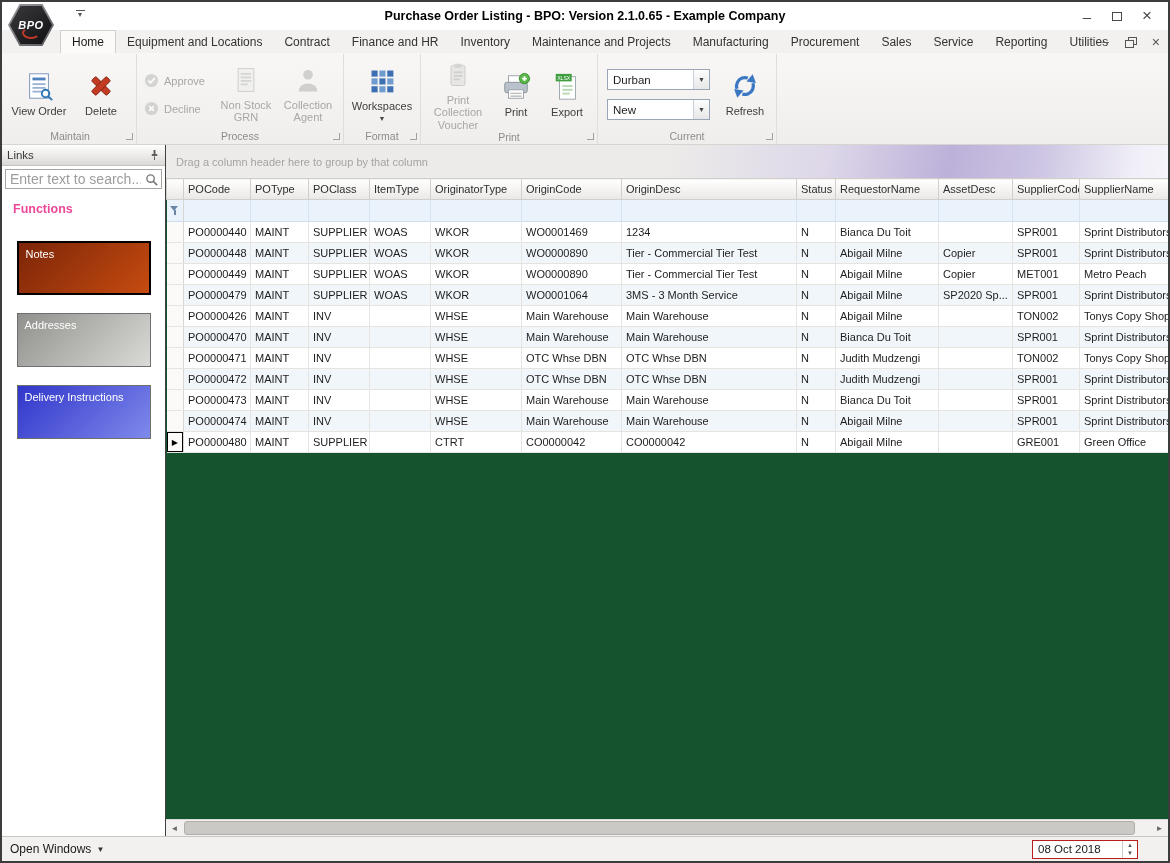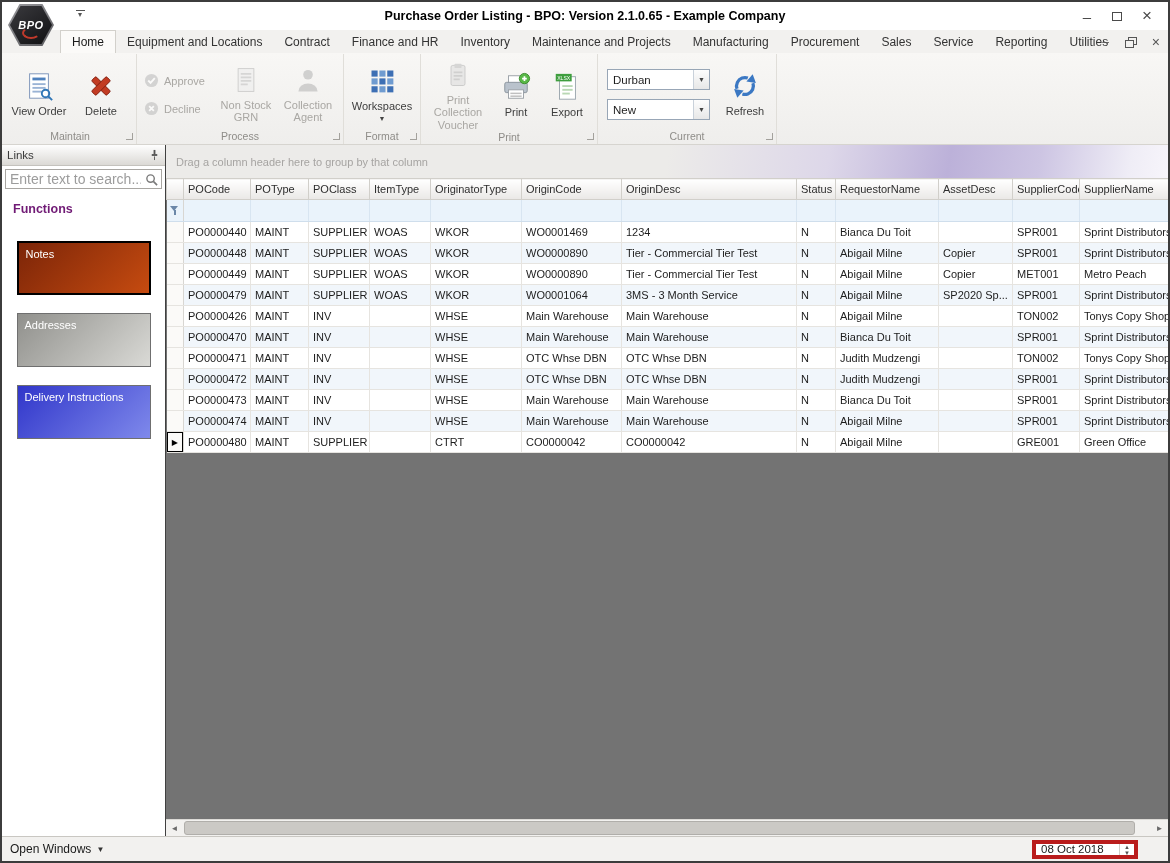--- a/index.html
+++ b/index.html
@@ -112,36 +112,36 @@
   .links-header {
     height:21px; flex:none; background:linear-gradient(#fefefe,#dbd9d5);
     border-bottom:1px solid #c4c2bd; display:flex; align-items:center;
     padding:0 5px; font-size:11.5px; color:#3a3a3a;
   }
   .links-header .flexsp { flex:1; }
   .search-box { margin:3px 3px 2px; height:20px; flex:none; border:1px solid #a8a6a2; background:#fff; display:flex; align-items:center; }
   .search-box input { flex:1; min-width:0; border:none; outline:none; font-size:14px; color:#444; padding:0 4px; font-family:inherit; background:transparent; }
   .search-box input::placeholder { color:#9c9c9c; }
   .search-box .mag { flex:none; margin-right:3px; display:flex; }
-  .functions-title { font-size:12.5px; font-weight:bold; color:#701a75; padding:11px 11px 13px; }
+  .functions-title { font-size:12.5px; font-weight:bold; color:#ec4899; padding:11px 11px 13px; }
   .func-btn {
     width:134px; height:54px; margin:12px auto 18px; flex:none;
     color:#fff; font-size:11px; padding:5px 7px;
     border:1px solid #6f6f6f; cursor:default;
   }
   .func-btn.selected { border:2px solid #000; }
 
   
   .grid-area { flex:1; min-width:0; display:flex; flex-direction:column; background:#fff; }
   .groupby {
     height:33px; flex:none; display:flex; align-items:center; padding-left:10px;
     font-size:11px; color:#a6a4a2;
     background: linear-gradient(100deg,#ecebe9 0%,#ecebe9 50%,#ddd7e9 66%,#bcb1d9 78%,#cdc5e3 87%,#efedf6 96%,#f7f5fb 100%);
   }
-  .grid-scroll { flex:1; min-height:0; overflow:hidden; background:#737373; }
+  .grid-scroll { flex:1; min-height:0; overflow:hidden; background:#14532d; }
   table.grid { border-collapse:collapse; table-layout:fixed; width:1002px; font-size:11px; color:#1d1d1d; }
   table.grid th {
     height:21px; text-align:left; font-weight:normal; padding:0 4px;
     background:linear-gradient(#ffffff,#eae8e6); border:1px solid #d1cfca;
     color:#2e2e2e; white-space:nowrap; overflow:hidden;
   }
   table.grid th.ind { padding:0; }
   table.grid td {
     height:21px; padding:0 4px; border-right:1px solid #e6e4e0; border-bottom:1px solid #e6e4e0;
     white-space:nowrap; overflow:hidden; background:#fff;
@@ -163,21 +163,21 @@
   .hs-thumb { position:absolute; left:1px; right:16px; top:1px; bottom:1px; background:#cbc9c5; border:1px solid #b0aeaa; border-radius:3px; }
 
   
   .statusbar {
     height:25px; flex:none; background:#f2f1ef; border-top:1px solid #c9c7c2;
     display:flex; align-items:center; justify-content:space-between; padding:0 8px;
     font-size:12px; color:#1a1a1a;
   }
   .openwin { display:flex; align-items:center; gap:5px; cursor:default; }
   .openwin .caret { font-size:8px; color:#333; }
-  .date-editor { display:flex; align-items:stretch; width:106px; height:19px; border:4px solid #b91c1c; background:#fff; font-size:11.5px; margin-right:22px; }
+  .date-editor { display:flex; align-items:stretch; width:106px; height:19px; border:1px solid #b91c1c; background:#fff; font-size:11.5px; margin-right:22px; }
   .date-val { flex:1; display:flex; align-items:center; padding:0 5px; white-space:nowrap; }
   .spin { width:15px; flex:none; border-left:1px solid #cfcdc9; display:flex; flex-direction:column; }
   .spin span { flex:1; display:flex; align-items:center; justify-content:center; font-size:6px; color:#555; }
 </style>
 </head>
 <body>
 
 <div class="window">
 
   <div class="titlebar">

